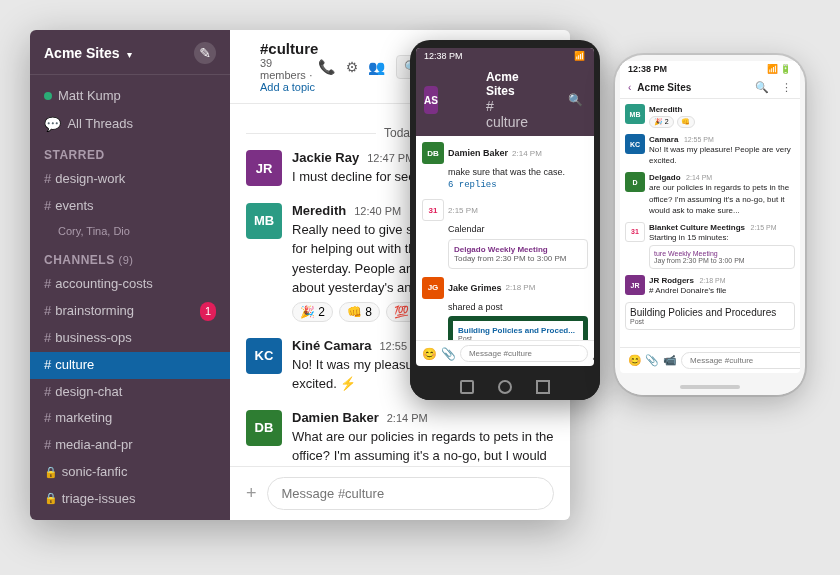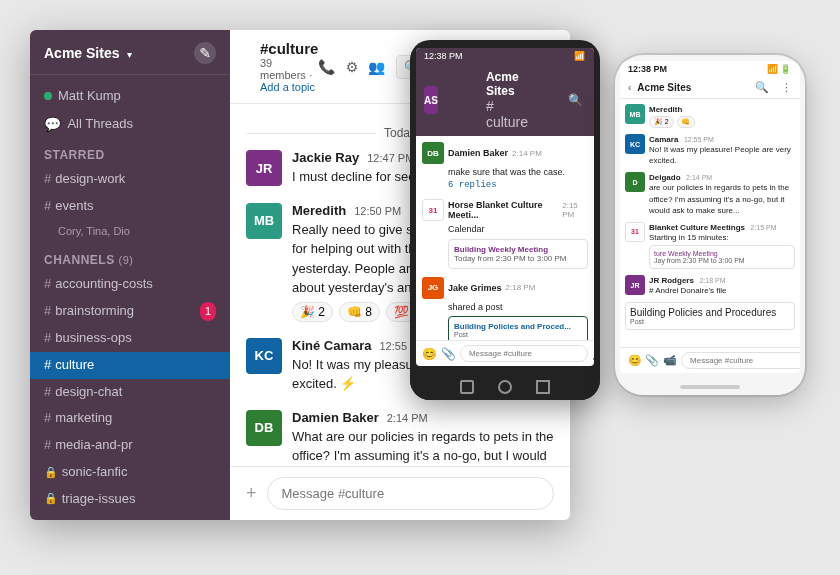--- a/index.html
+++ b/index.html
@@ -457,21 +457,21 @@
       font-weight: 600;
       font-size: 8px;
     }
 
     .phone-event-time-text {
       color: #616061;
       font-size: 8px;
     }
 
     .phone-post-card {
-      border: 1px solid #14532d;
+      border: 5px solid #14532d;
       border-radius: 4px;
       padding: 5px;
       margin: 3px 0 3px 26px;
       font-size: 8px;
     }
 
     .phone-reactions {
       display: flex;
       gap: 3px;
       padding-left: 26px;
@@ -819,21 +819,21 @@
             </div>
             <div class="message-text">I must decline for secret reasons.</div>
           </div>
         </div>
 
         <div class="message">
           <div class="avatar avatar-teal">MB</div>
           <div class="message-body">
             <div class="message-header">
               <span class="message-author">Meredith</span>
-              <span class="message-time">12:50 PM</span>
+              <span class="message-time">12:40 PM</span>
             </div>
             <div class="message-text">
               Really need to give some Kudos to <span class="mention">@julie</span> for helping out with the new influx of tweets yesterday. People are really, really excited about yesterday's announcement.
             </div>
             <div class="emoji-reactions">
               <span class="emoji-reaction">🎉 2</span>
               <span class="emoji-reaction">👊 8</span>
               <span class="emoji-reaction">💯 1</span>
             </div>
           </div>
@@ -898,26 +898,25 @@
             <span class="phone-author">Damien Baker</span>
             <span class="phone-time">2:14 PM</span>
           </div>
           <div class="phone-text">make sure that was the case.</div>
           <div class="phone-text" style="color:#1164a3; cursor:pointer;font-family:Liberation Mono, monospace;">6 replies</div>
         </div>
 
         <div class="phone-msg">
           <div class="phone-msg-header">
             <div class="phone-avatar" style="background:#fff; border:1px solid #e0e0e0; color:#e01e5a; font-size:8px; font-weight:700;">31</div>
-            <span class="phone-author">Horse Blanket Culture Meeti...</span>
             <span class="phone-time">2:15 PM</span>
           </div>
           <div class="phone-text">Calendar</div>
           <div class="phone-event-card">
-            <div class="phone-event-title">Building Weekly Meeting</div>
+            <div class="phone-event-title">Delgado Weekly Meeting</div>
             <div class="phone-event-time-text">Today from 2:30 PM to 3:00 PM</div>
           </div>
         </div>
 
         <div class="phone-msg">
           <div class="phone-msg-header">
             <div class="phone-avatar" style="background:#e65100;">JG</div>
             <span class="phone-author">Jake Grimes</span>
             <span class="phone-time">2:18 PM</span>
           </div>

